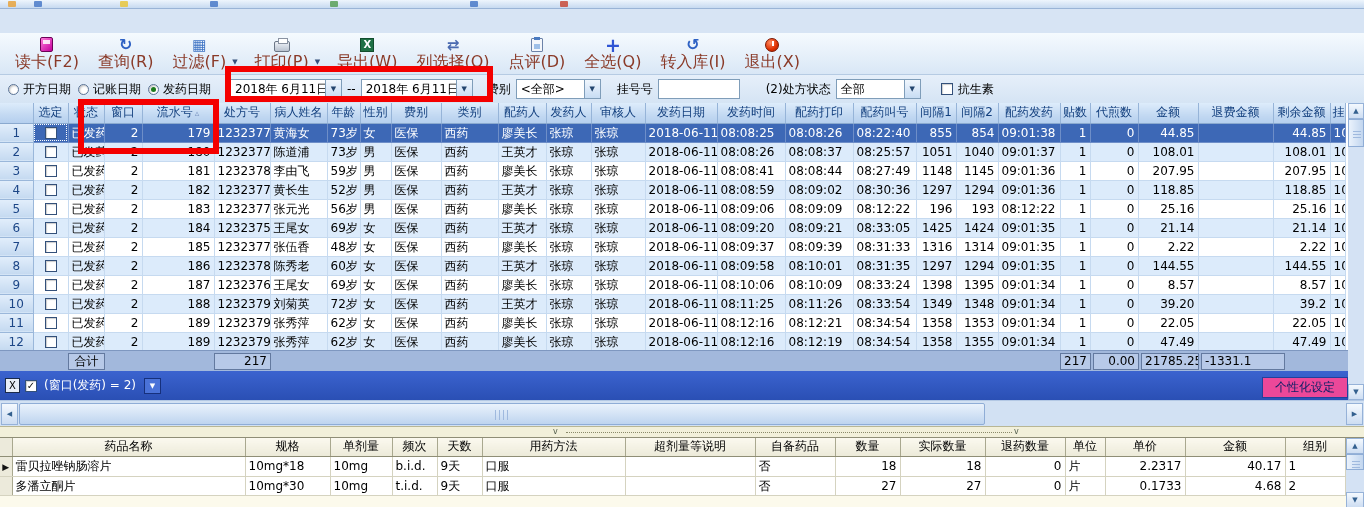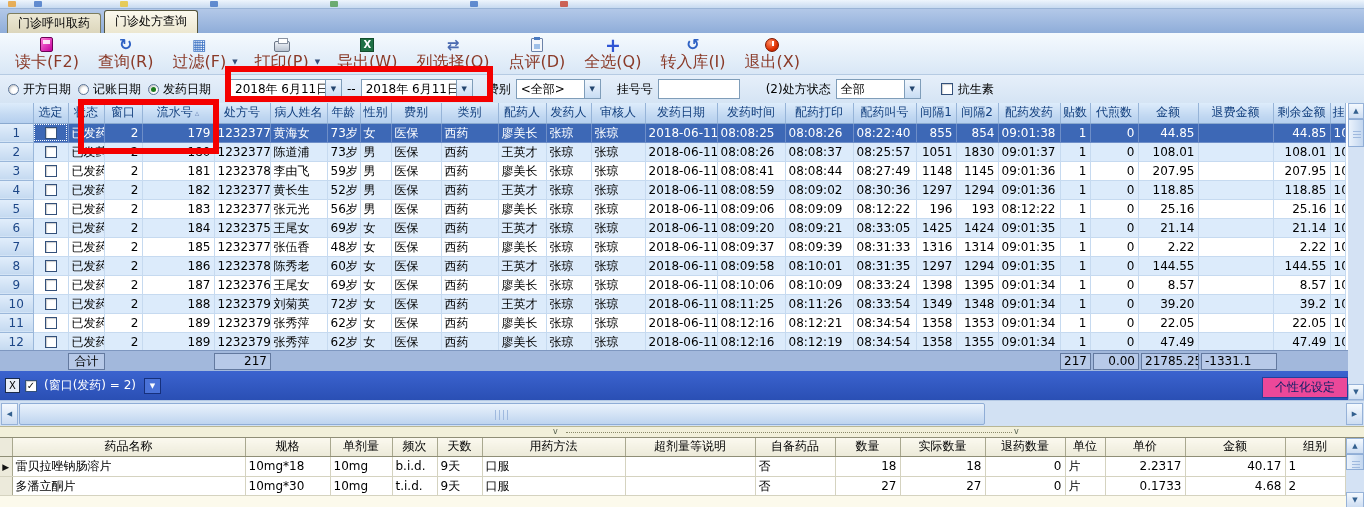--- a/index.html
+++ b/index.html
@@ -166,24 +166,20 @@
   <div class="menustrip">
     <i></i>
       <i></i>
       <i></i>
       <i></i>
       <i></i>
       <i></i>
       <i></i>
   </div>
 
-  <div class="tabbar">
-    <div class="tab">门诊呼叫取药</div>
-    <div class="tab active">门诊处方查询</div>
-  </div>
 
   <div class="toolbar">
       <div class="tbtn">
         <span class="ti">
           <span class="ig i-card-reader"></span>
         </span>
         <span class="tl">读卡(F2)</span>
       </div>
       <div class="tbtn">
         <span class="ti">
@@ -388,21 +384,21 @@
             <td class="a-l">医保</td>
             <td class="a-l">西药</td>
             <td class="a-l">王英才</td>
             <td class="a-l">张琼</td>
             <td class="a-l">张琼</td>
             <td class="a-l">2018-06-11</td>
             <td class="a-l">08:08:26</td>
             <td class="a-l">08:08:37</td>
             <td class="a-l">08:25:57</td>
             <td class="a-r">1051</td>
-            <td class="a-r">1830</td>
+            <td class="a-r">1040</td>
             <td class="a-l">09:01:37</td>
             <td class="a-r">1</td>
             <td class="a-r">0</td>
             <td class="a-r">108.01</td>
             <td class="a-r"></td>
             <td class="a-r">108.01</td>
             <td class="a-l">10</td>
           </tr>
           <tr>
             <td class="a-c rn">3</td>
@@ -697,21 +693,21 @@
         </tbody>
       </table>
     </div>
 
   <div class="totalrow">
     <span class="tbox" style="left:68px;width:37px;text-align:center;">合计</span>
     <span class="tbox" style="left:214px;width:57px;">217</span>
     <span class="tbox" style="left:1060px;width:31px;">217</span>
     <span class="tbox" style="left:1093px;width:46px;">0.00</span>
     <span class="tbox" style="left:1141px;width:58px;">21785.25</span>
-    <span class="tbox" style="left:1201px;width:76px;text-align:left;">-1331.1</span>
+    <span class="tbox" style="left:1201px;width:84px;text-align:left;">-1331.1</span>
   </div>
 
   <div class="fbar">
     <span class="fx">X</span>
     <span class="cbx checked"></span>
     <span class="ftext">(窗口(发药) = 2)</span>
     <span class="fdrop">
         <span class="fdi">▼</span>
       </span>
   </div>

